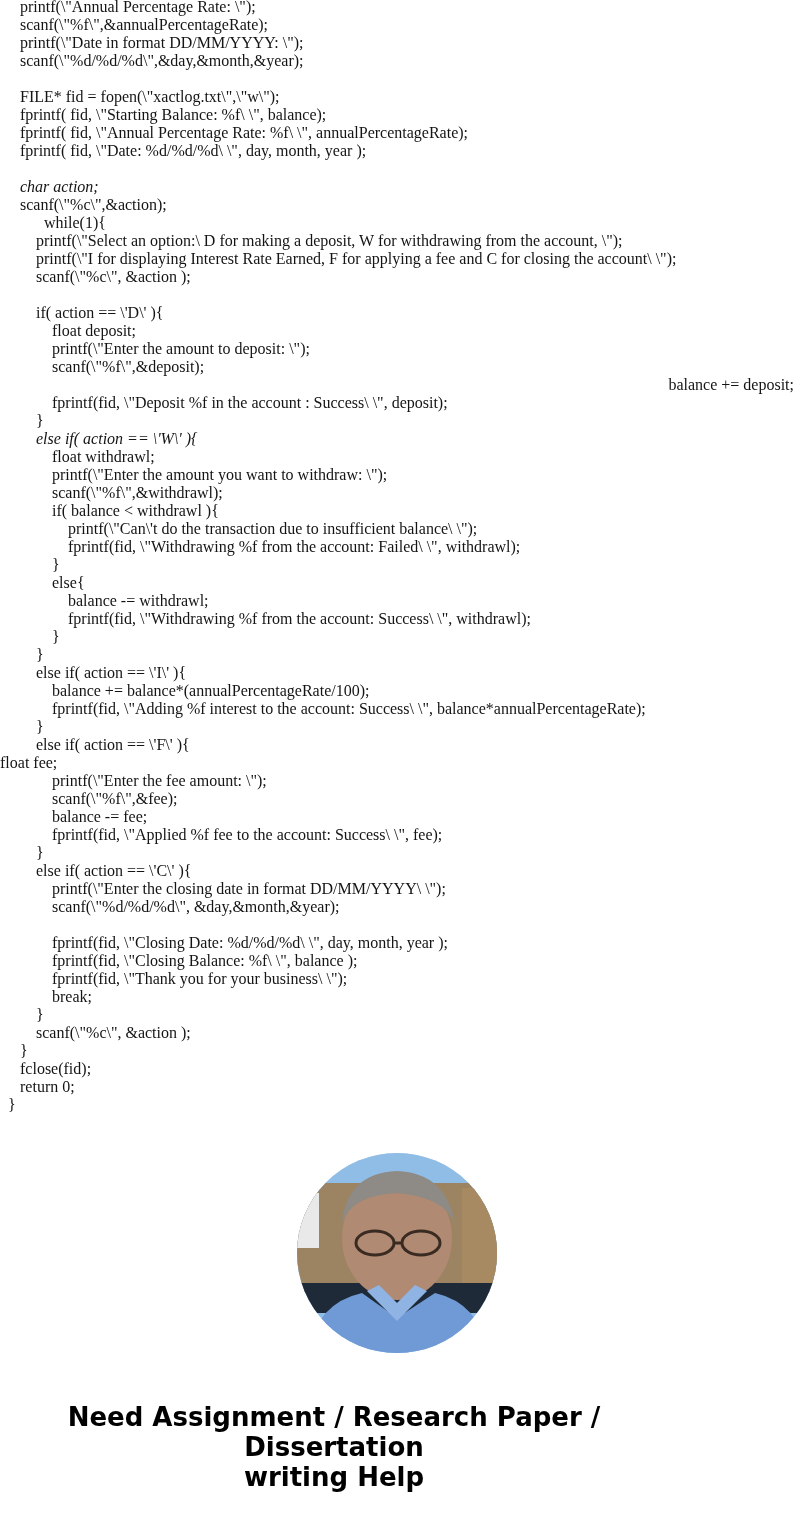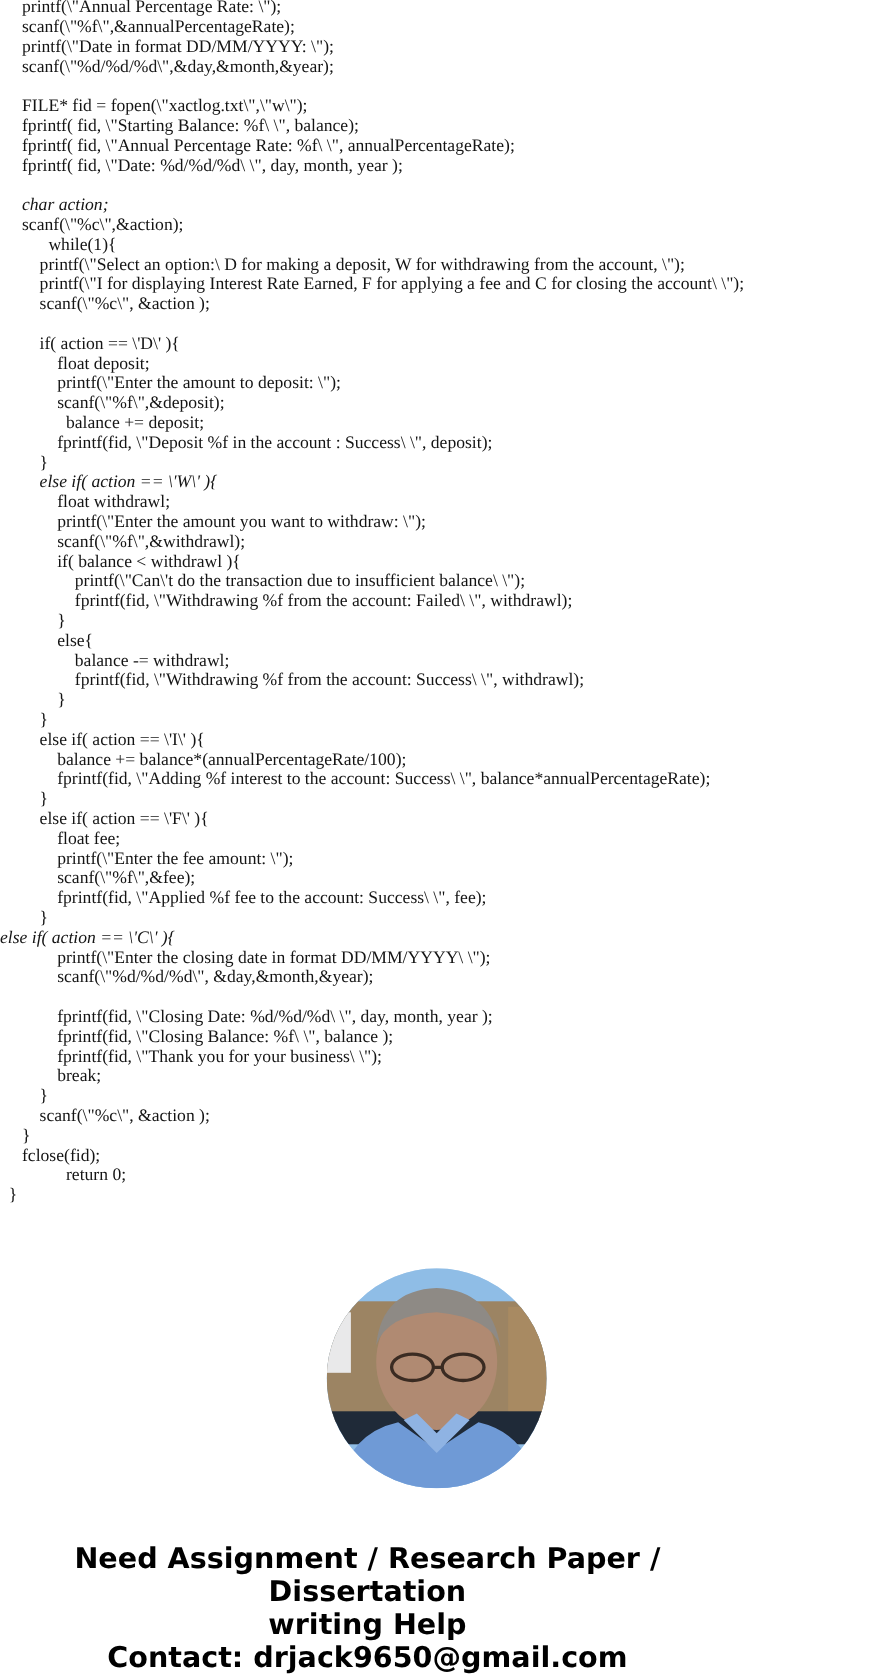--- a/index.html
+++ b/index.html
@@ -38,59 +38,60 @@
     <div class="line" style="padding-left: 20px;">scanf(\"%c\",&amp;action);</div>
     <div class="line" style="padding-left: 20px; margin-left: 24px;">while(1){</div>
     <div class="line" style="padding-left: 36px;">printf(\"Select an option:\ D for making a deposit, W for withdrawing from the account, \");</div>
     <div class="line" style="padding-left: 36px;">printf(\"I for displaying Interest Rate Earned, F for applying a fee and C for closing the account\ \");</div>
     <div class="line" style="padding-left: 36px;">scanf(\"%c\", &amp;action );</div>
     <div class="line" style="padding-left: 0px;"></div>
     <div class="line" style="padding-left: 36px;">if( action == \'D\' ){</div>
     <div class="line" style="padding-left: 52px;">float deposit;</div>
     <div class="line" style="padding-left: 52px;">printf(\"Enter the amount to deposit: \");</div>
     <div class="line" style="padding-left: 52px;">scanf(\"%f\",&amp;deposit);</div>
-    <div class="line" style="padding-left: 60px;">balance += deposit;</div>
+    <div class="line" style="padding-left: 81px; text-align: right;">balance += deposit;</div>
     <div class="line" style="padding-left: 52px;">fprintf(fid, \"Deposit %f in the account : Success\ \", deposit);</div>
     <div class="line" style="padding-left: 36px;">}</div>
     <div class="line" style="padding-left: 36px; font-style: italic;">else if( action == \'W\' ){</div>
     <div class="line" style="padding-left: 52px;">float withdrawl;</div>
     <div class="line" style="padding-left: 52px;">printf(\"Enter the amount you want to withdraw: \");</div>
     <div class="line" style="padding-left: 52px;">scanf(\"%f\",&amp;withdrawl);</div>
     <div class="line" style="padding-left: 52px;">if( balance &lt; withdrawl ){</div>
     <div class="line" style="padding-left: 68px;">printf(\"Can\'t do the transaction due to insufficient balance\ \");</div>
     <div class="line" style="padding-left: 68px;">fprintf(fid, \"Withdrawing %f from the account: Failed\ \", withdrawl);</div>
     <div class="line" style="padding-left: 52px;">}</div>
     <div class="line" style="padding-left: 52px;">else{</div>
     <div class="line" style="padding-left: 68px;">balance -= withdrawl;</div>
     <div class="line" style="padding-left: 68px;">fprintf(fid, \"Withdrawing %f from the account: Success\ \", withdrawl);</div>
     <div class="line" style="padding-left: 52px;">}</div>
     <div class="line" style="padding-left: 36px;">}</div>
     <div class="line" style="padding-left: 36px;">else if( action == \'I\' ){</div>
     <div class="line" style="padding-left: 52px;">balance += balance*(annualPercentageRate/100);</div>
     <div class="line" style="padding-left: 52px;">fprintf(fid, \"Adding %f interest to the account: Success\ \", balance*annualPercentageRate);</div>
     <div class="line" style="padding-left: 36px;">}</div>
     <div class="line" style="padding-left: 36px;">else if( action == \'F\' ){</div>
-    <div class="line" style="padding-left: 52px;">float fee;</div>
+    <div class="line" style="">float fee;</div>
     <div class="line" style="padding-left: 52px;">printf(\"Enter the fee amount: \");</div>
     <div class="line" style="padding-left: 52px;">scanf(\"%f\",&amp;fee);</div>
+    <div class="line" style="padding-left: 52px;">balance -= fee;</div>
     <div class="line" style="padding-left: 52px;">fprintf(fid, \"Applied %f fee to the account: Success\ \", fee);</div>
     <div class="line" style="padding-left: 36px;">}</div>
-    <div class="line" style=" font-style: italic;">else if( action == \'C\' ){</div>
+    <div class="line" style="padding-left: 36px;">else if( action == \'C\' ){</div>
     <div class="line" style="padding-left: 52px;">printf(\"Enter the closing date in format DD/MM/YYYY\ \");</div>
     <div class="line" style="padding-left: 52px;">scanf(\"%d/%d/%d\", &amp;day,&amp;month,&amp;year);</div>
     <div class="line" style="padding-left: 0px;"></div>
     <div class="line" style="padding-left: 52px;">fprintf(fid, \"Closing Date: %d/%d/%d\ \", day, month, year );</div>
     <div class="line" style="padding-left: 52px;">fprintf(fid, \"Closing Balance: %f\ \", balance );</div>
     <div class="line" style="padding-left: 52px;">fprintf(fid, \"Thank you for your business\ \");</div>
     <div class="line" style="padding-left: 52px;">break;</div>
     <div class="line" style="padding-left: 36px;">}</div>
     <div class="line" style="padding-left: 36px;">scanf(\"%c\", &amp;action );</div>
     <div class="line" style="padding-left: 20px;">}</div>
     <div class="line" style="padding-left: 20px;">fclose(fid);</div>
-    <div class="line" style="padding-left: 20px; margin-left: 40px;">return 0;</div>
+    <div class="line" style="padding-left: 20px;">return 0;</div>
     <div class="line" style="padding-left: 8px;">}</div>
   </div>
 
 <div class="avatar">
   <svg width="200" height="200" viewBox="0 0 200 200">
     <rect x="0" y="0" width="200" height="200" fill="#8fbde6"></rect>
     <rect x="0" y="30" width="200" height="110" fill="#9c8463"></rect>
     <rect x="0" y="40" width="22" height="55" fill="#e9e9ea"></rect>
     <rect x="165" y="35" width="35" height="100" fill="#a88a62"></rect>
     <rect x="0" y="130" width="200" height="30" fill="#1f2a38"></rect>
@@ -100,14 +101,13 @@
     <ellipse cx="124" cy="90" rx="19" ry="12" fill="none" stroke="#3a2b22" stroke-width="3"></ellipse>
     <line x1="97" y1="90" x2="105" y2="90" stroke="#3a2b22" stroke-width="3"></line>
     <path d="M10 200 Q20 150 65 140 L100 165 L138 140 Q182 150 192 200 Z" fill="#6f9ad6"></path>
     <path d="M70 138 L100 168 L130 138 L118 132 L100 150 L82 132 Z" fill="#8fb3e3"></path>
   </svg>
 </div>
 
 <div class="footer">
   <div>Need Assignment / Research Paper / Dissertation</div>
   <div>writing Help</div>
-  <div>Contact: drjack9650@gmail.com</div>
 </div>
 
 </body></html>

